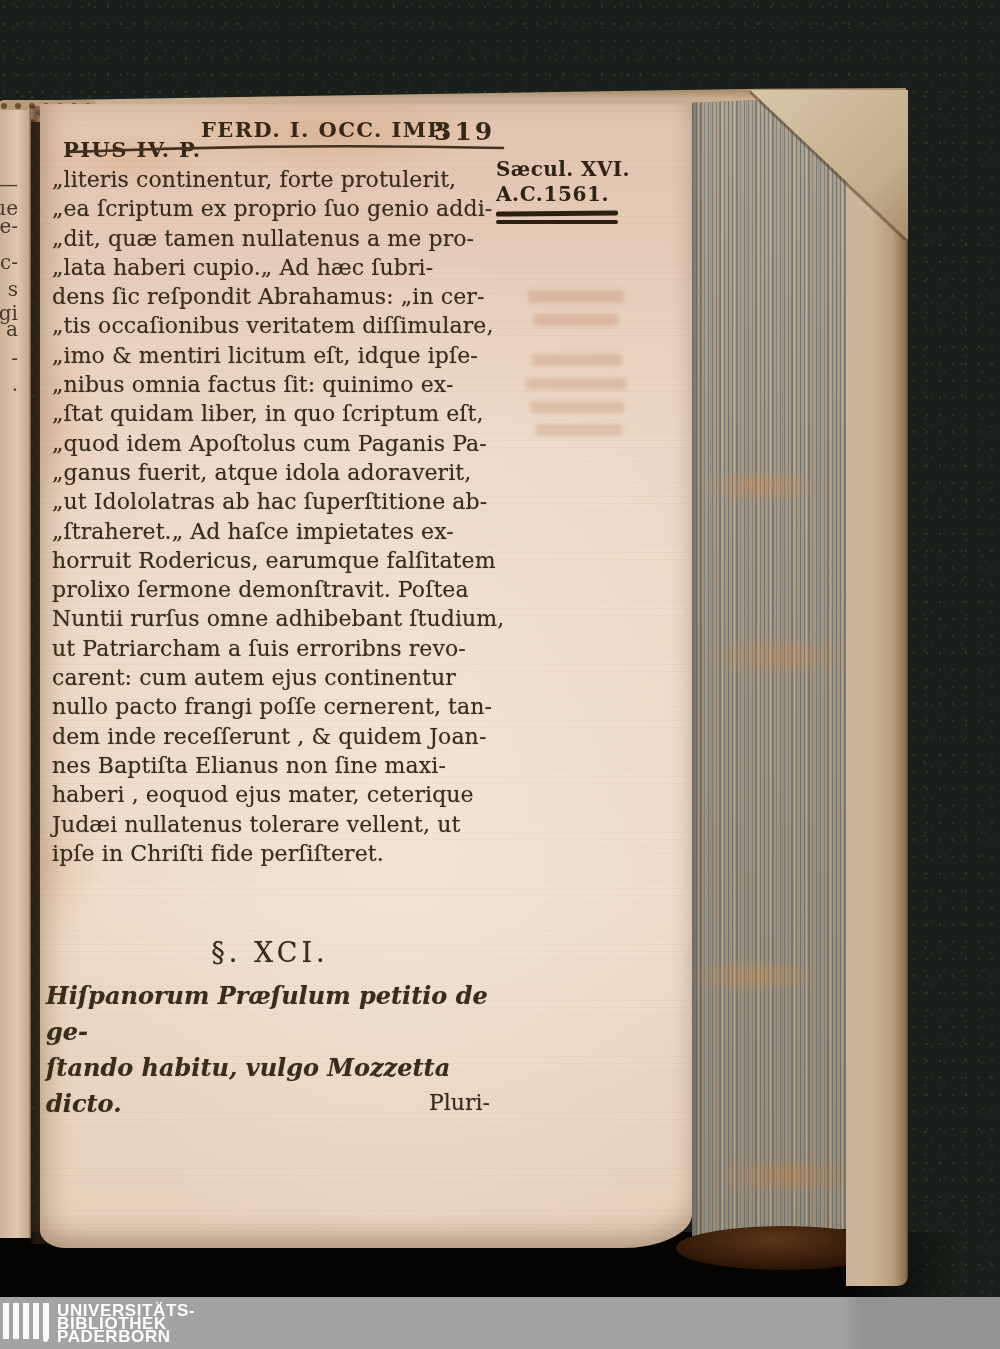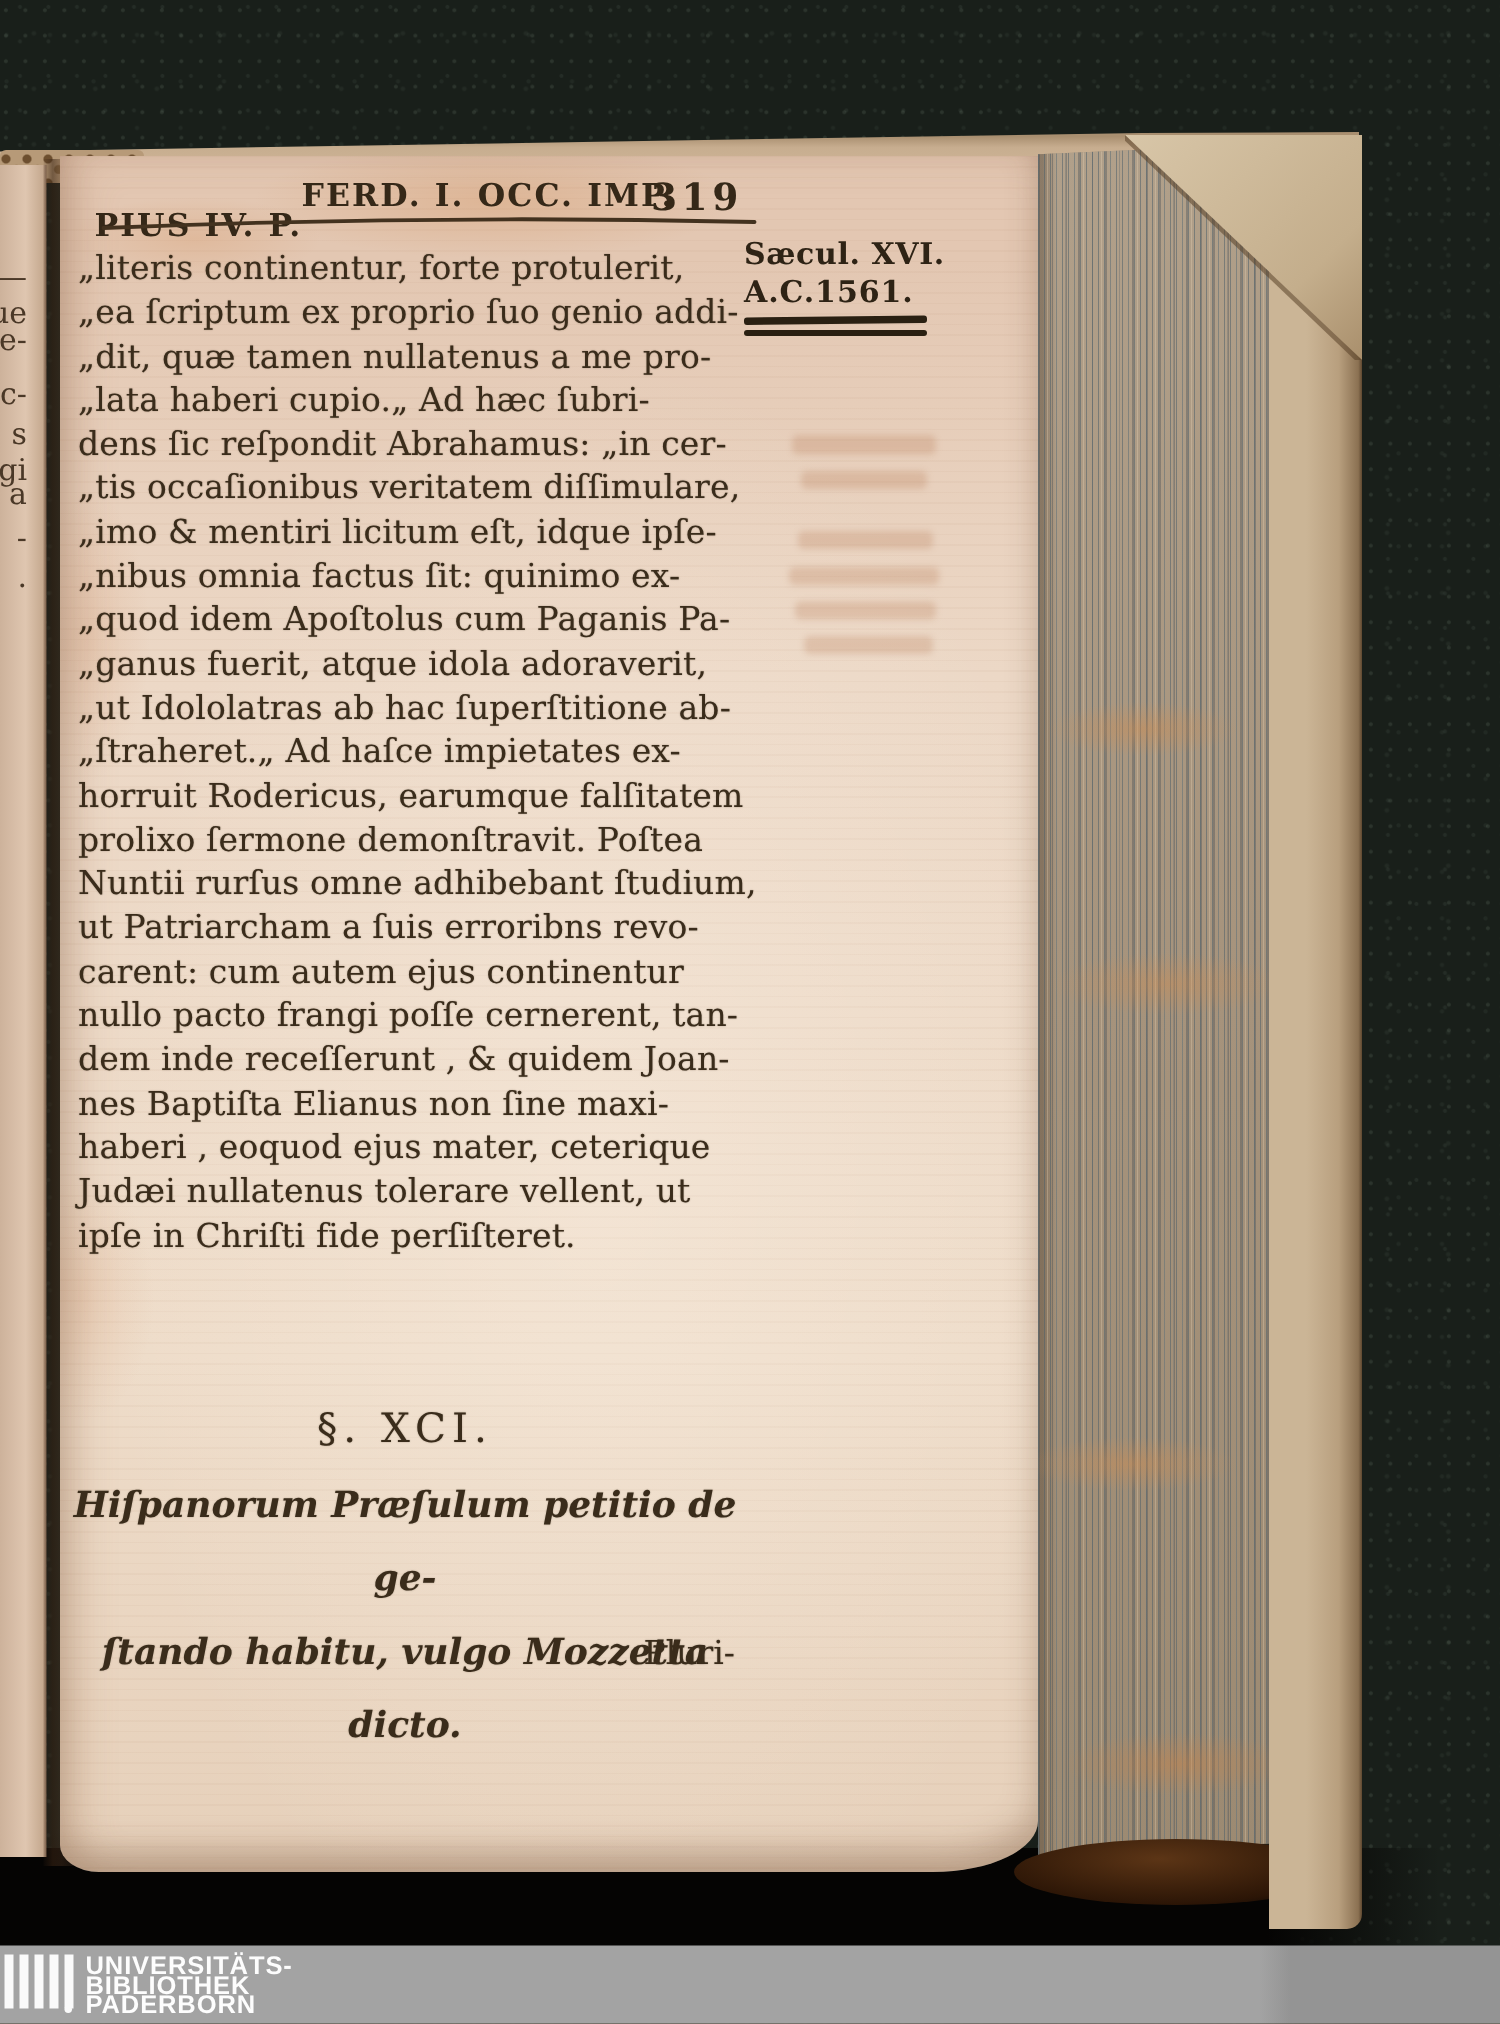--- a/index.html
+++ b/index.html
@@ -80,22 +80,22 @@
   .mn-l1{font-size:20px;letter-spacing:0.4px;}
   .mn-l2{font-size:20px;letter-spacing:0.6px;margin-top:1px;}
   .mn-rule1{margin-top:5px;width:122px;height:5px;background:#2a2012;border-radius:2px;transform:rotate(-0.6deg);}
   .mn-rule2{margin-top:4px;width:122px;height:4px;background:#2a2012;border-radius:2px;}
   .ghost-note{position:absolute;filter:blur(2.2px);background:rgba(172,104,62,0.22);border-radius:4px;}
   .body-text{position:absolute;left:12px;top:61px;width:452px;}
   .tline{height:29.3px;line-height:29.3px;font-size:22px;white-space:nowrap;letter-spacing:0.1px;
          text-shadow:0 0 1px rgba(58,44,27,0.45);}
   .section-number{position:absolute;left:10px;top:833px;width:440px;text-align:center;
          font-size:27px;letter-spacing:4px;text-shadow:0 0 1px rgba(58,44,27,0.45);}
-  .section-heading{position:absolute;left:6px;top:874px;width:448px;text-align:center;
-         font-style:italic;font-weight:bold;font-size:24px;line-height:49px;
+  .section-heading{position:absolute;left:6px;top:874px;width:448px;
+         font-style:italic;font-weight:bold;font-size:24px;line-height:36px;
          text-shadow:0 0 1px rgba(58,44,27,0.4);}
   .catchword{position:absolute;left:10px;top:986px;width:440px;text-align:right;
          font-size:22px;text-shadow:0 0 1px rgba(58,44,27,0.45);}
   
   .fore-edge{
     position:absolute;left:692px;top:96px;width:156px;height:1142px;
     background-color:#a4937d;
     background-image:
       radial-gradient(ellipse 90px 26px at 45% 390px, rgba(206,140,80,0.45), rgba(206,140,80,0) 70%),
       radial-gradient(ellipse 110px 30px at 55% 560px, rgba(206,140,80,0.40), rgba(206,140,80,0) 70%),
@@ -193,20 +193,21 @@
 
   <div class="body-text" id="body-text">
       <div class="tline">„literis continentur,  forte  protulerit,</div>
       <div class="tline">„ea ſcriptum ex proprio ſuo genio addi-</div>
       <div class="tline">„dit, quæ tamen nullatenus a me pro-</div>
       <div class="tline">„lata haberi cupio.„   Ad hæc ſubri-</div>
       <div class="tline">dens ſic reſpondit Abrahamus:  „in cer-</div>
       <div class="tline">„tis occaſionibus veritatem diſſimulare,</div>
       <div class="tline">„imo &amp; mentiri licitum eſt, idque ipſe-</div>
       <div class="tline">„nibus omnia factus ſit:  quinimo ex-</div>
+      <div class="tline">„ſtat quidam liber, in quo ſcriptum eſt,</div>
       <div class="tline">„quod idem  Apoſtolus cum Paganis Pa-</div>
       <div class="tline">„ganus fuerit,  atque  idola  adoraverit,</div>
       <div class="tline">„ut Idololatras ab hac ſuperſtitione ab-</div>
       <div class="tline">„ſtraheret.„   Ad haſce impietates ex-</div>
       <div class="tline">horruit Rodericus, earumque falſitatem</div>
       <div class="tline">prolixo ſermone  demonſtravit.  Poſtea</div>
       <div class="tline">Nuntii rurſus omne adhibebant ſtudium,</div>
       <div class="tline">ut Patriarcham a  ſuis erroribns revo-</div>
       <div class="tline">carent:  cum autem  ejus  continentur</div>
       <div class="tline">nullo pacto frangi poſſe cernerent, tan-</div>

